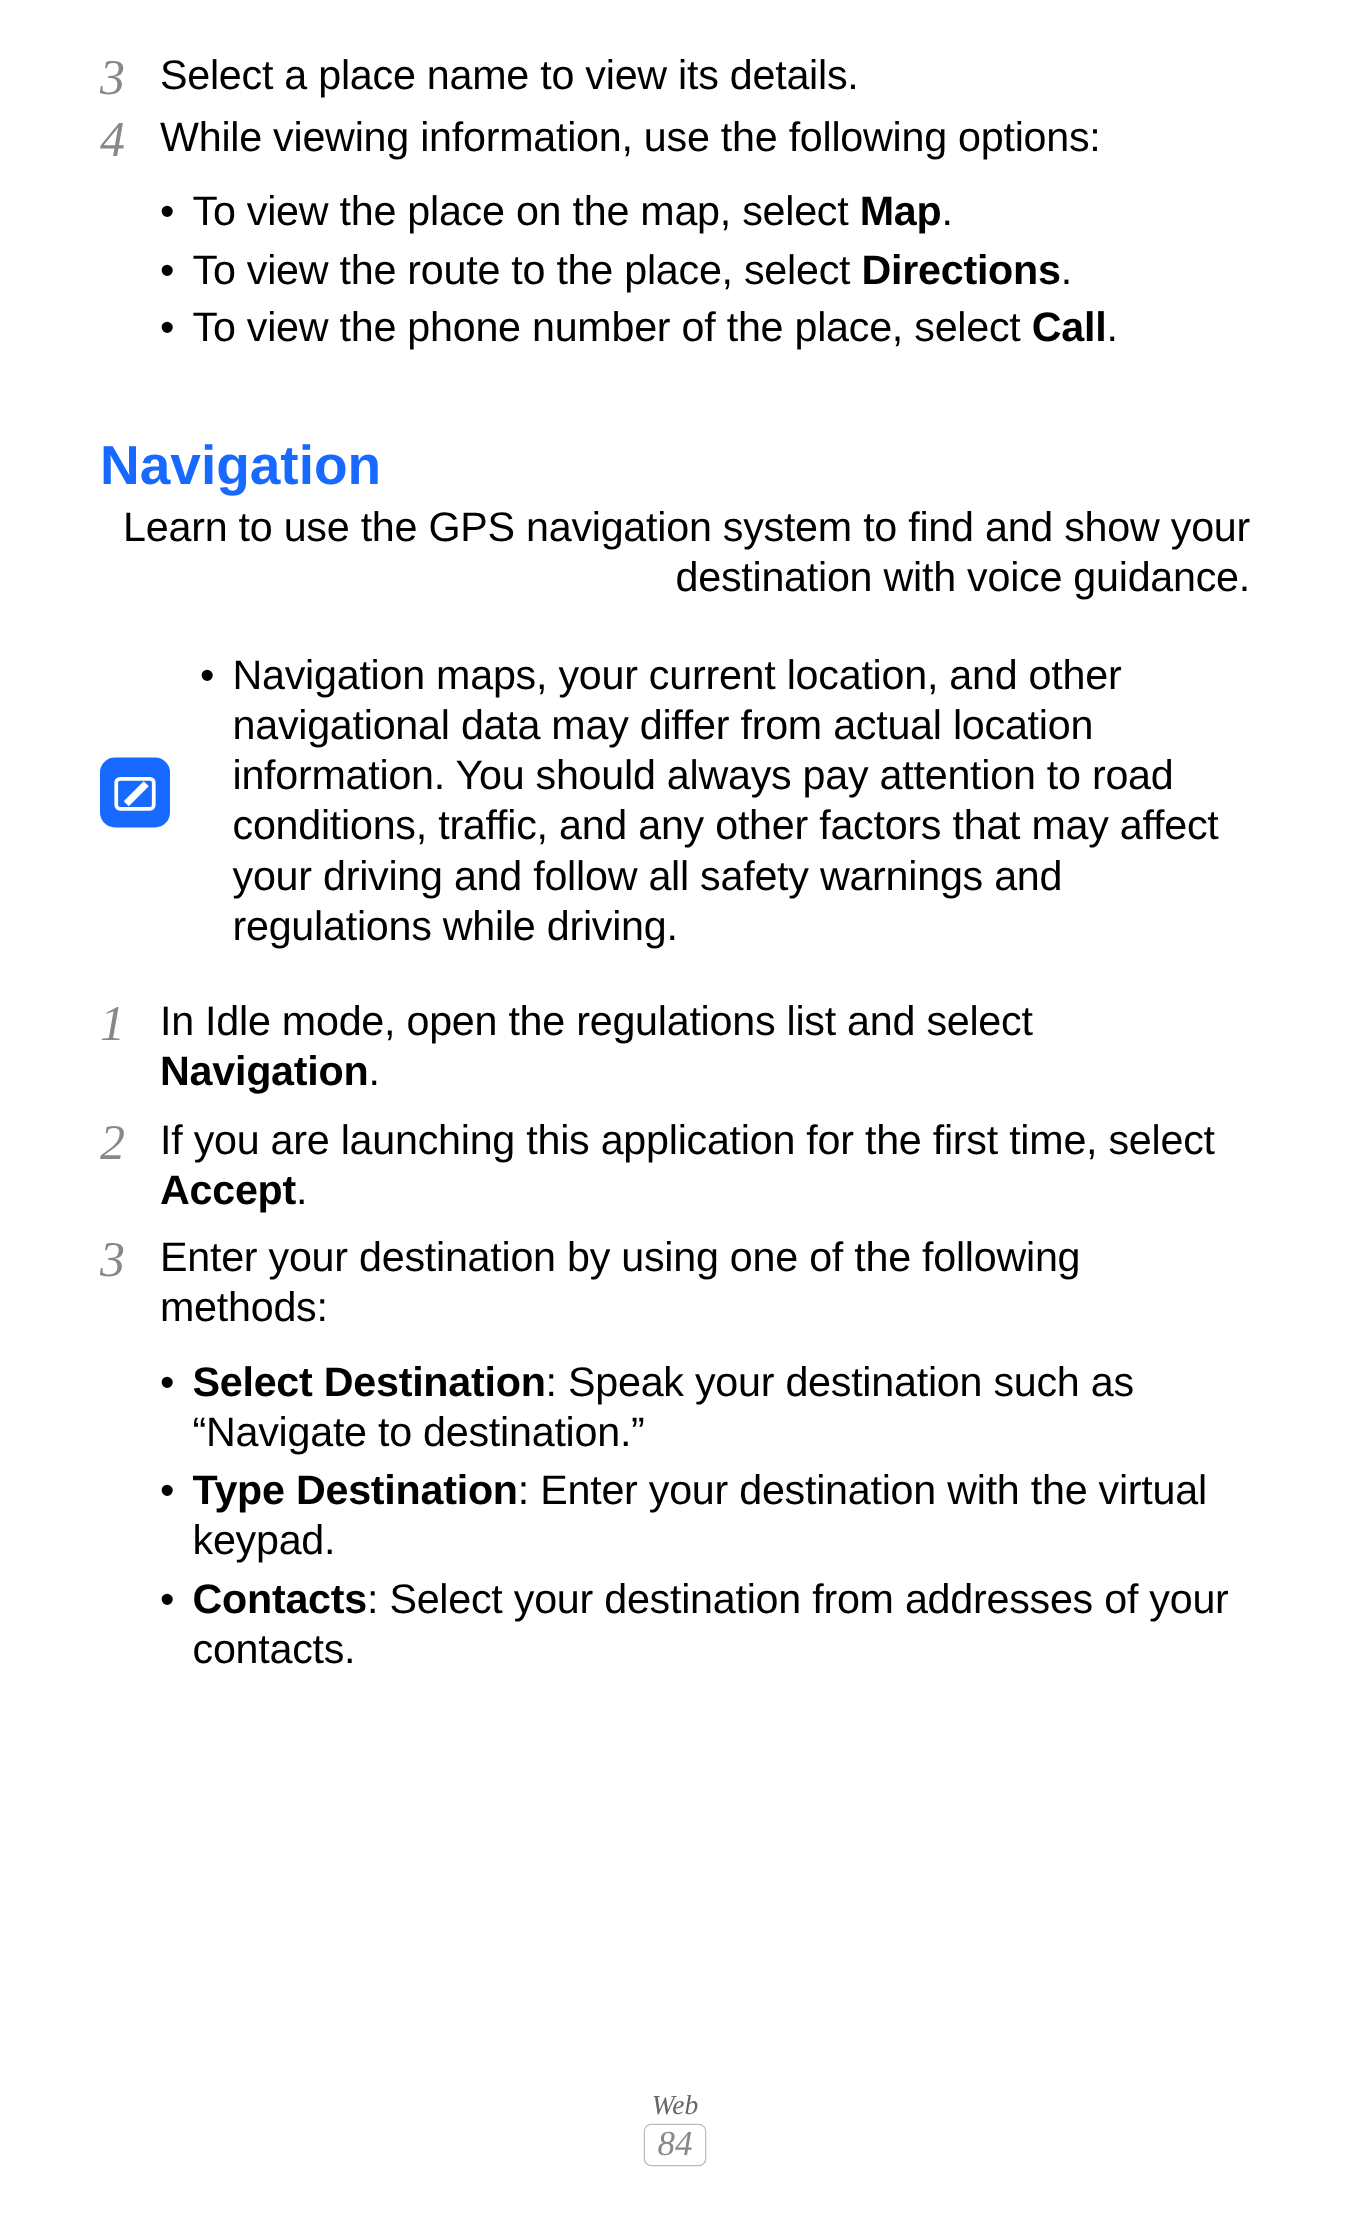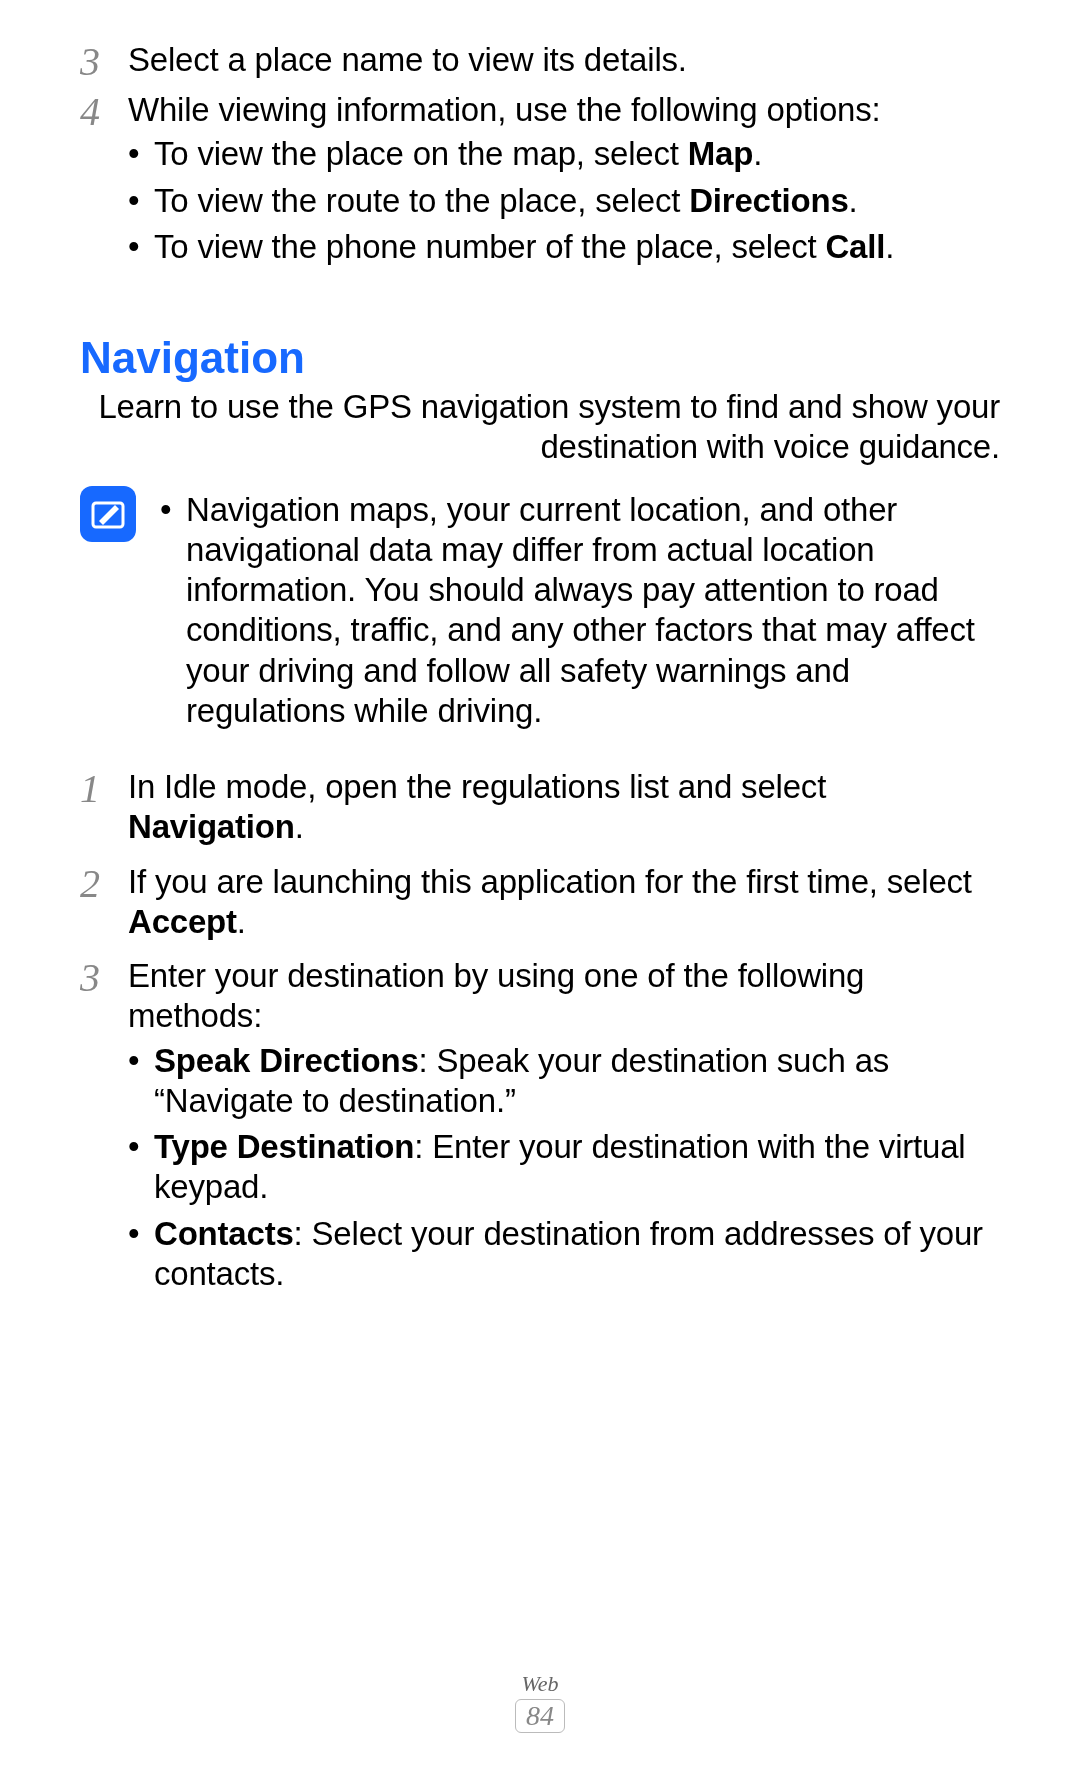--- a/index.html
+++ b/index.html
@@ -34,21 +34,21 @@
   }
   .content {
     font-size: 33px;
     line-height: 1.22;
     flex: 1;
     letter-spacing: -0.2px;
   }
   .bullets {
     list-style: none;
     padding: 0;
-    margin: 4px 0 0 0;
+    margin: 19px 0 0 0;
   }
   .bullets li {
     position: relative;
     padding-left: 26px;
     margin-bottom: 6px;
   }
   .bullets li::before {
     content: "•";
     position: absolute;
     left: 0;
@@ -64,21 +64,21 @@
   }
   .intro {
     font-size: 33px;
     line-height: 1.22;
     margin-bottom: 18px;
     letter-spacing: -0.2px;
     text-align: right;
   }
   .note-block {
     display: flex;
-    align-items: flex-start;
+    align-items: center;
     margin-bottom: 30px;
   }
   .note-icon-wrap {
     width: 80px;
     flex-shrink: 0;
   }
   .note-icon {
     width: 56px;
     height: 56px;
     border-radius: 12px;
@@ -180,21 +180,21 @@
       <span>If you are launching this application for the first time, select </span><span class="bold">Accept</span><span>.</span>
     </div>
   </div>
 
   <div class="numbered" style="margin-top:14px;">
     <div class="num">3</div>
     <div class="content">
       <span>Enter your destination by using one of the following methods:</span>
       <ul class="bullets">
         <li>
-          <span class="bold">Speak Directions</span><span>: Speak your destination such as “Navigate to destination.”</span>
+          <span class="bold">Select Destination</span><span>: Speak your destination such as “Navigate to destination.”</span>
         </li>
         <li>
           <span class="bold">Type Destination</span><span>: Enter your destination with the virtual keypad.</span>
         </li>
         <li>
           <span class="bold">Contacts</span><span>: Select your destination from addresses of your contacts.</span>
         </li>
       </ul>
     </div>
   </div>

